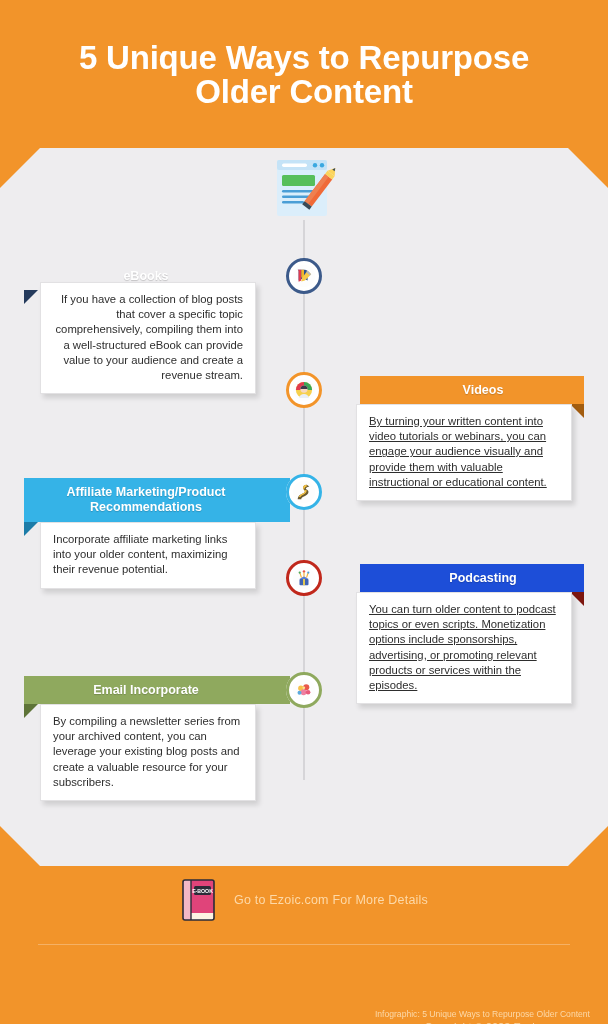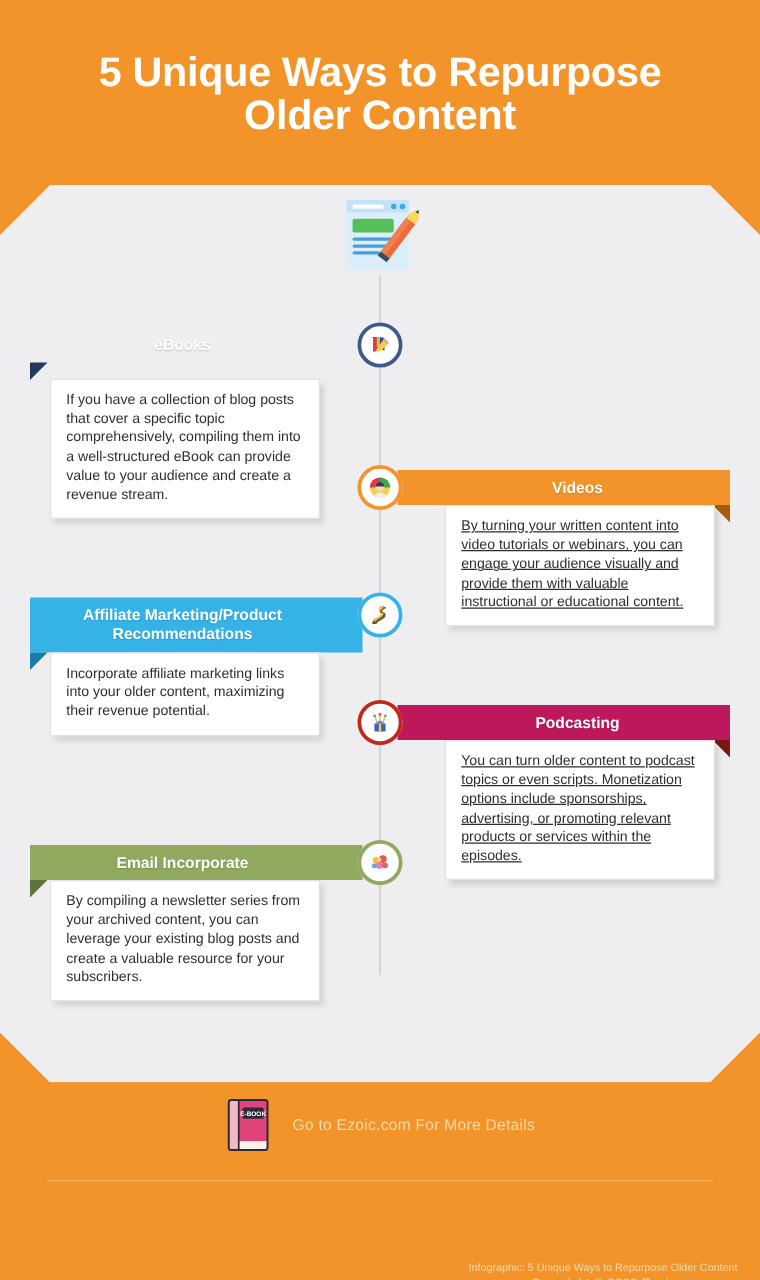--- a/index.html
+++ b/index.html
@@ -79,21 +79,21 @@
     color: #ffffff;
     font-size: 12.5px;
     font-weight: bold;
     line-height: 15px;
     text-align: center;
     text-shadow: 0 1px 1px rgba(0,0,0,.18);
   }
   .ribbon.tall { height: 44px; }
 
   .ribbon-left  { left: 24px;  width: 266px; padding-right: 22px; }
-  .ribbon-right { right: 24px; width: 266px; padding-left: 22px; }
+  .ribbon-right { right: 24px; width: 224px; padding-left: 22px; }
 
   .fold {
     position: absolute;
     width: 0; height: 0;
     border-style: solid;
   }
   .fold-left {
     left: 24px;
     border-width: 0 0 14px 14px;
     border-color: transparent transparent transparent transparent;
@@ -217,21 +217,21 @@
   </svg>
 </div>
 
 <div id="timeline-spine"></div>
 
 <div class="step" style="top:262px;">
   <div class="ribbon ribbon-left" style="top:0;">
     <span>eBooks</span>
   </div>
   <div class="fold fold-left" style="top:28px;border-color:transparent transparent transparent #243a5c;"></div>
-  <div class="card card-left" style="top:41px;">
+  <div class="card card-left" style="top:20px;text-align:right;">
     <span>If you have a collection of blog posts that cover a specific topic comprehensively, compiling them into a well-structured eBook can provide value to your audience and create a revenue stream.</span>
   </div>
 </div>
 <div class="badge" style="top:258px;">
   <span class="badge-ring" style="border-color:#3c5a8a;"></span>
   <span class="badge-inner">
     <svg viewBox="0 0 20 20" width="18" height="18">
       <path d="M3 3h8a3 3 0 0 1 3 3v9l-5-2.5L4 15V4z" fill="#2f4f8f"></path>
       <path d="M3 3h4v12l-3 1.5V4z" fill="#e03a4e"></path>
       <path d="M7 3h3v10l-3-1.5z" fill="#f0b429"></path>
@@ -277,21 +277,21 @@
   <span class="badge-ring" style="border-color:#35b3e7;"></span>
   <span class="badge-inner">
     <svg viewBox="0 0 20 20" width="18" height="18">
       <path d="M13 2c-3 0-4 2-4 3.5S11 8 11 9.5 8 12 6 13s-3 3-3 5h4c0-1.5 1-2 3-3s5-2.5 5-5-3-2.5-3-3.5S14.5 4 16 4z" fill="#6b5a2e"></path>
       <path d="M13 2c-3 0-4 2-4 3.5S11 8 11 9.5s-2 2-4 3c-1.4.7-2.3 1.8-2.7 3H6c.4-.8 1.1-1.3 2-1.8 2-1 5-2.5 5-5S10 9.3 10 8.3 11 4 13 4z" fill="#f5c242"></path>
     </svg>
   </span>
 </div>
 
 <div class="step" style="top:564px;">
-  <div class="ribbon ribbon-right" style="top:0;background:#be185d;">
+  <div class="ribbon ribbon-right" style="top:0;background:#1d4ed8;">
     <span>Podcasting</span>
   </div>
   <div class="fold fold-right" style="top:28px;border-color:transparent #7d1710 transparent transparent;"></div>
   <div class="card card-right" style="top:28px;">
     <span>You can turn older content to podcast topics or even scripts. Monetization options include sponsorships, advertising, or promoting relevant products or services within the episodes.</span>
   </div>
 </div>
 <div class="badge" style="top:560px;">
   <span class="badge-ring" style="border-color:#c0281c;"></span>
   <span class="badge-inner">

